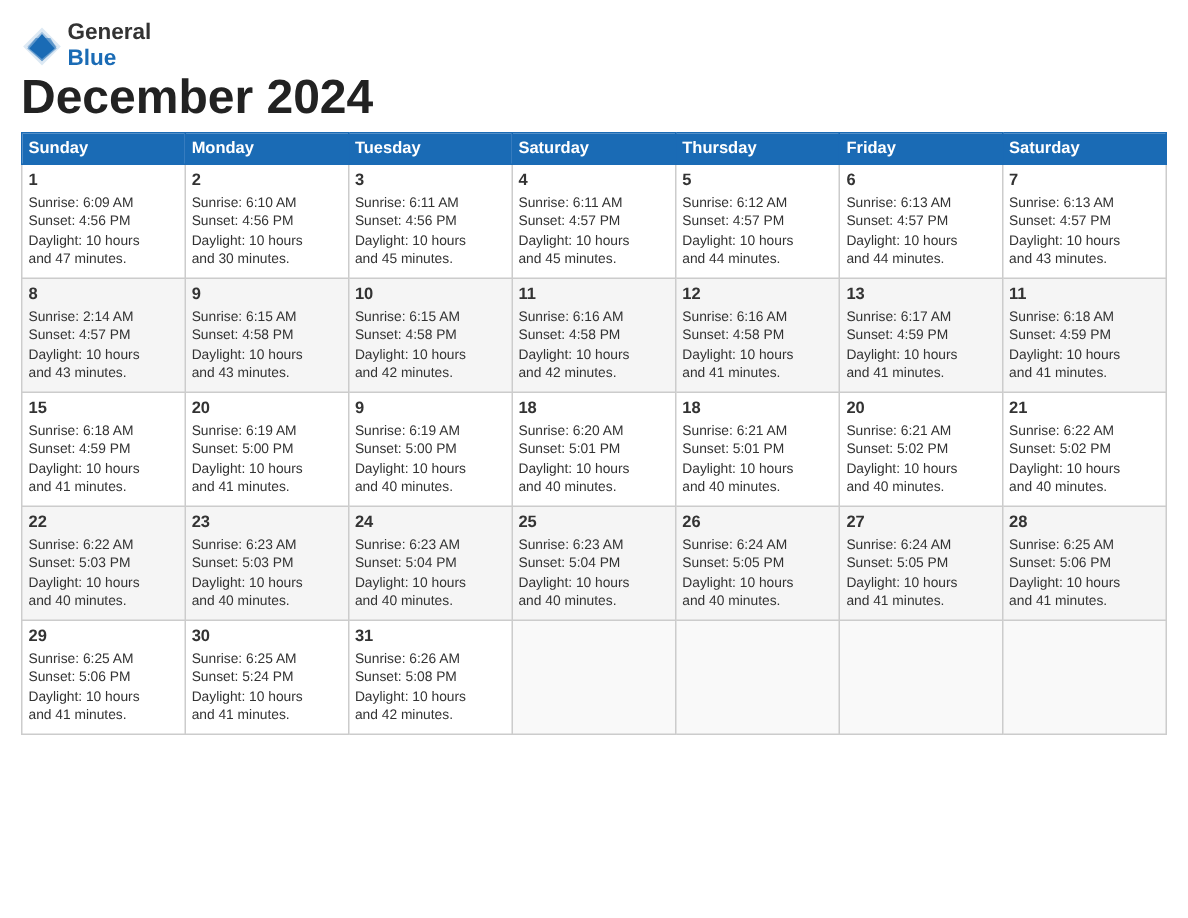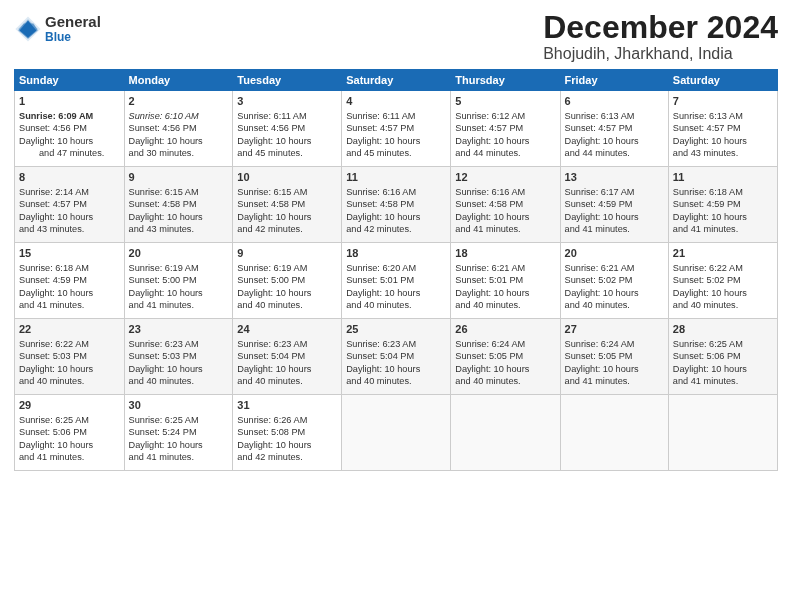--- a/index.html
+++ b/index.html
@@ -12,47 +12,49 @@
     }
     .container {
       width: 792px;
       padding: 10px 14px 10px 14px;
     }
     .header-row {
       display: flex;
       align-items: flex-start;
       justify-content: space-between;
       margin-bottom: 6px;
+      flex-direction: column;
     }
     .logo {
       display: flex;
       align-items: center;
       margin-top: 4px;
     }
     .logo-text {
       display: flex;
       flex-direction: column;
       line-height: 1.1;
     }
     .logo-general {
       font-size: 15px;
       font-weight: bold;
       color: #333;
     }
     .logo-blue {
-      font-size: 12px;
+      font-size: 15px;
       font-weight: bold;
       color: #1a6bb5;
     }
     .logo-icon {
       width: 28px;
       height: 28px;
       margin-right: 3px;
     }
     .title-block {
+      text-align: right;
     }
     .month-title {
       font-size: 32px;
       font-weight: bold;
       color: #222;
       line-height: 1.1;
     }
     .location-title {
       font-size: 16px;
       color: #444;
@@ -110,48 +112,47 @@
         <polygon points="14,12 28,12 34,22 20,34 6,22" fill="#1a6bb5" opacity="0.5"></polygon>
         <polygon points="20,8 32,22 20,32 8,22" fill="#1a6bb5"></polygon>
       </svg>
       <div class="logo-text">
         <span class="logo-general">General</span>
         <span class="logo-blue">Blue</span>
       </div>
     </div>
     <div class="title-block">
       <div class="month-title">December 2024</div>
-      <div class="location-title">Bhojudih, Jharkhand, India</div>
     </div>
   </div>
 
   <table class="calendar-table">
     <thead>
       <tr>
       <th>Sunday</th>
           <th>Monday</th>
           <th>Tuesday</th>
           <th>Saturday</th>
           <th>Thursday</th>
           <th>Friday</th>
           <th>Saturday</th>
         </tr>
     </thead>
     <tbody id="calendar-body">
     <tr>
           <td>
             <span class="day-number">1</span>
-            <span style="display: block; font-weight: bold;">Sunrise: 6:09 AM</span>
+            <span style="display: block;">Sunrise: 6:09 AM</span>
             <span style="display: block;">Sunset: 4:56 PM</span>
             <span style="display: block;">Daylight: 10 hours</span>
-            <span style="display: block; margin-left: 20px;">and 47 minutes.</span>
+            <span style="display: block;">and 47 minutes.</span>
           </td>
           <td>
             <span class="day-number">2</span>
-            <span style="display: block; font-style: italic;">Sunrise: 6:10 AM</span>
+            <span style="display: block;">Sunrise: 6:10 AM</span>
             <span style="display: block;">Sunset: 4:56 PM</span>
             <span style="display: block;">Daylight: 10 hours</span>
             <span style="display: block;">and 30 minutes.</span>
           </td>
           <td>
             <span class="day-number">3</span>
             <span style="display: block;">Sunrise: 6:11 AM</span>
             <span style="display: block;">Sunset: 4:56 PM</span>
             <span style="display: block;">Daylight: 10 hours</span>
             <span style="display: block;">and 45 minutes.</span>

